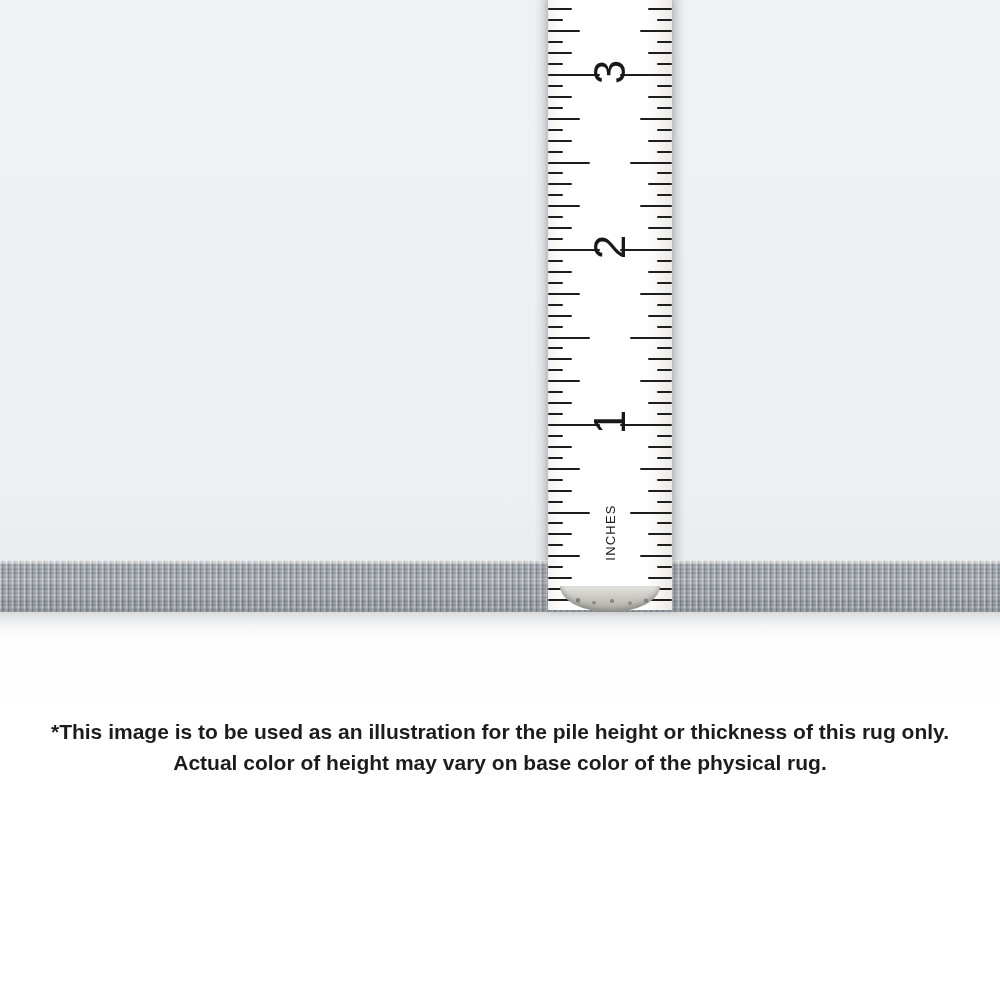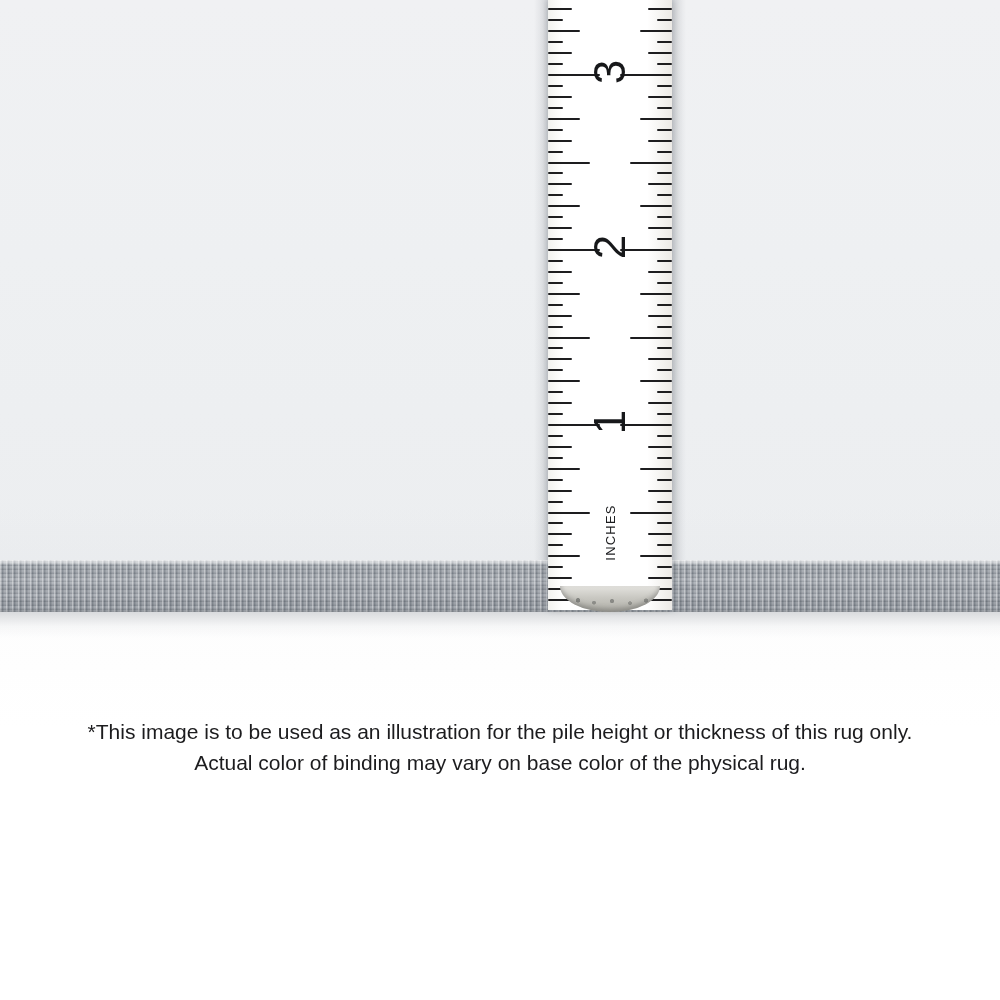--- a/index.html
+++ b/index.html
@@ -186,20 +186,21 @@
   .caption {
     position: absolute;
     left: 0;
     top: 716px;
     width: 1000px;
     text-align: center;
     color: #1c1c1e;
     font-size: 21px;
     line-height: 31px;
     font-family: "Liberation Sans", sans-serif;
+    font-weight: bold;
   }
   .caption .line { display: block; }
 </style>
 </head>
 <body>
 
 <div class="scene">
 
   <div class="backdrop"></div>
 
@@ -333,16 +334,16 @@
         <div class="num" style="left: 40px; top: 47px; width: 44px; text-align: center;">3</div>
         <div class="inches-label" style="left: 22px; top: 525px; width: 80px; text-align: center;">INCHES</div>
       </div>
   </div>
   <div class="tape-tip">
     <div class="tape-tip-dots"></div>
   </div>
 
   <div class="caption">
     <span class="line">*This image is to be used as an illustration for the pile height or thickness of this rug only.</span>
-    <span class="line">Actual color of binding may vary on base color of the physical rug.</span>
+    <span class="line">Actual color of height may vary on base color of the physical rug.</span>
   </div>
 
 </div>
 
 </body></html>

